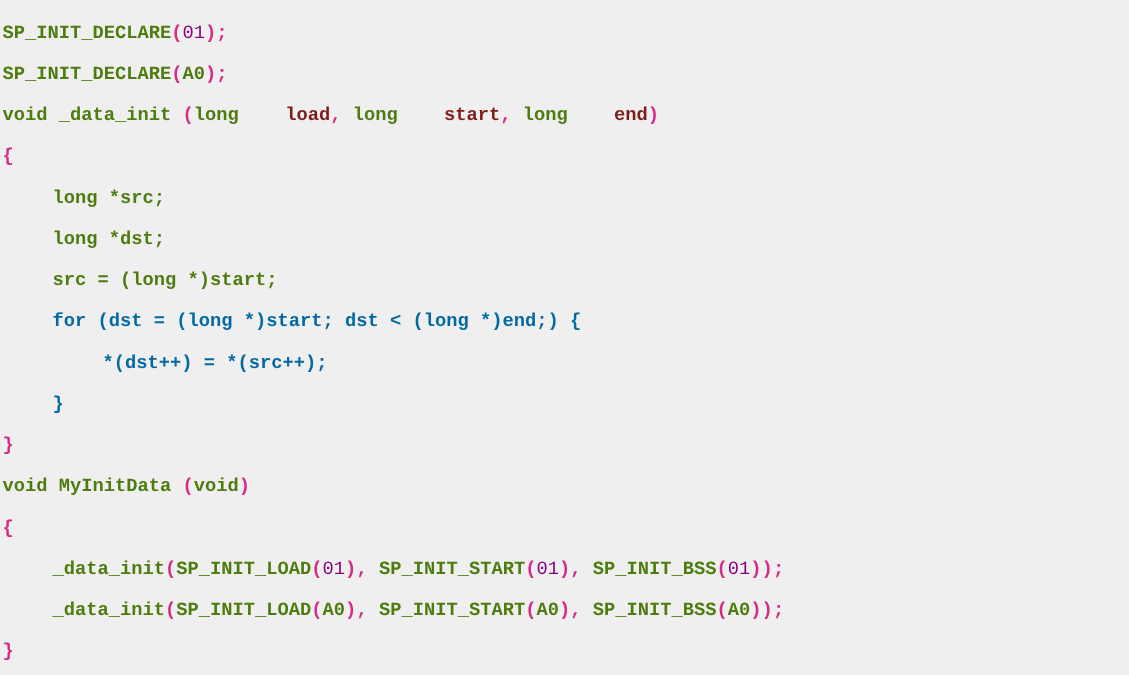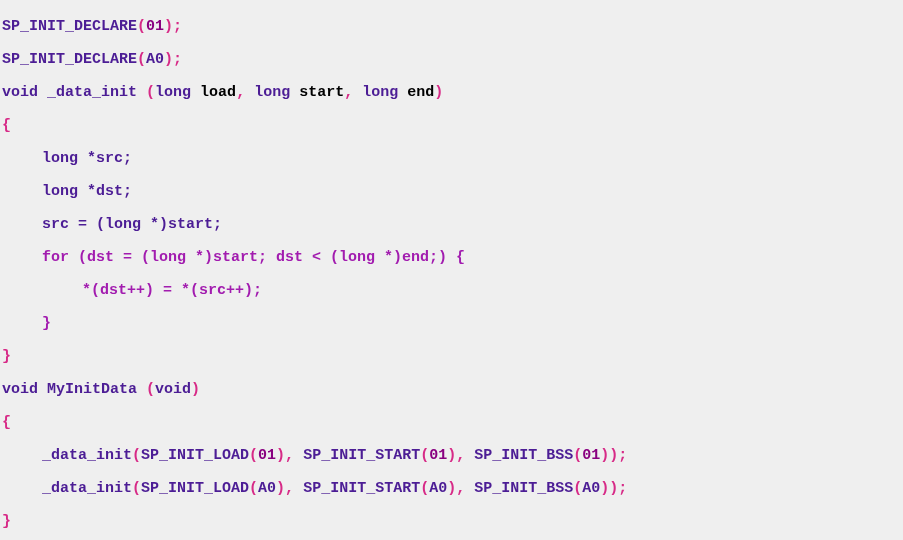--- a/index.html
+++ b/index.html
@@ -13,25 +13,25 @@
     width: 903px;
     box-sizing: border-box;
   }
   pre {
     margin: 0;
     font-family: inherit;
     white-space: pre;
   }
   .indent1 { display:inline-block; width: 40px; }
   .indent2 { display:inline-block; width: 80px; }
-  .t-black { color: #4c1d95; font-weight: 600; }
+  .t-black { color: #4d7c0f; font-weight: 600; }
   .t-bracket { color: #d72a87; font-weight: 700; }
-  .t-number { color: #890080; font-weight: 700; }
-  .t-param  { color: #000000; font-weight: 600; }
-  .t-key    { color: #a21caf; font-weight: 600; }
+  .t-number { color: #890080; font-weight: 400; }
+  .t-param  { color: #7f1d1d; font-weight: 600; margin-left: 28px; }
+  .t-key    { color: #0369a1; font-weight: 600; }
 </style>
 </head>
 <body>
 
 <pre><span><span class="t-black">SP_INIT_DECLARE</span><span class="t-bracket">(</span><span class="t-number">01</span><span class="t-bracket">)</span><span class="t-bracket">;</span></span>
 <span><span class="t-black">SP_INIT_DECLARE</span><span class="t-bracket">(</span><span class="t-black">A0</span><span class="t-bracket">)</span><span class="t-bracket">;</span></span>
 <span><span class="t-black">void</span> <span class="t-black">_data_init</span> <span class="t-bracket">(</span><span class="t-black">long</span> <span class="t-param">load</span><span class="t-bracket">, </span><span class="t-black">long</span> <span class="t-param">start</span><span class="t-bracket">, </span><span class="t-black">long</span> <span class="t-param">end</span><span class="t-bracket">)</span></span>
 <span><span class="t-bracket">{</span></span>
 <span><span class="indent1"></span><span class="t-black">long</span><span class="t-black"> *src;</span></span>
 <span><span class="indent1"></span><span class="t-black">long</span><span class="t-black"> *dst;</span></span>

